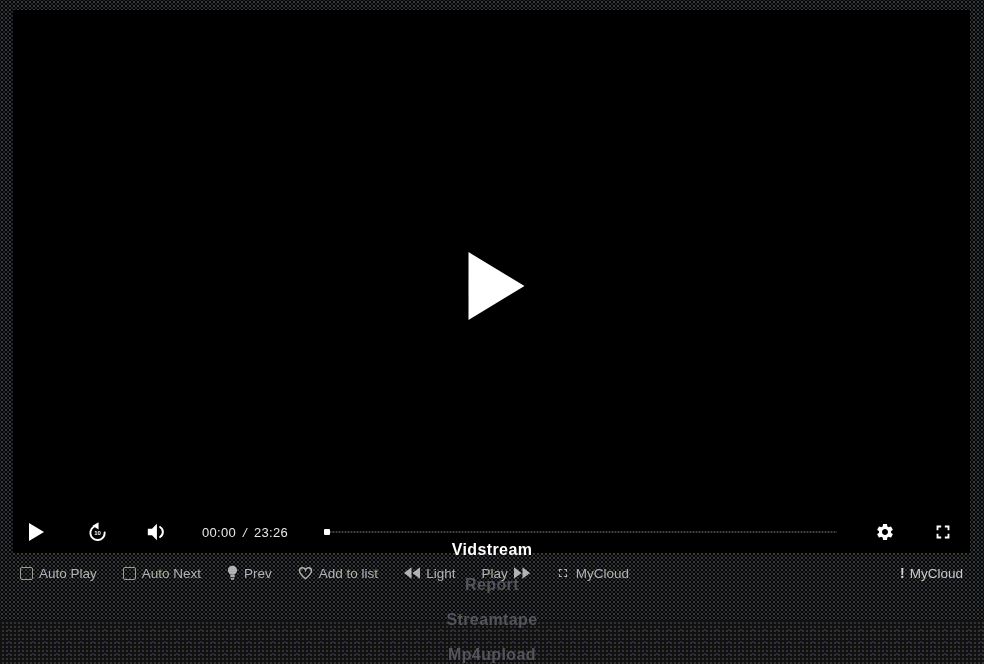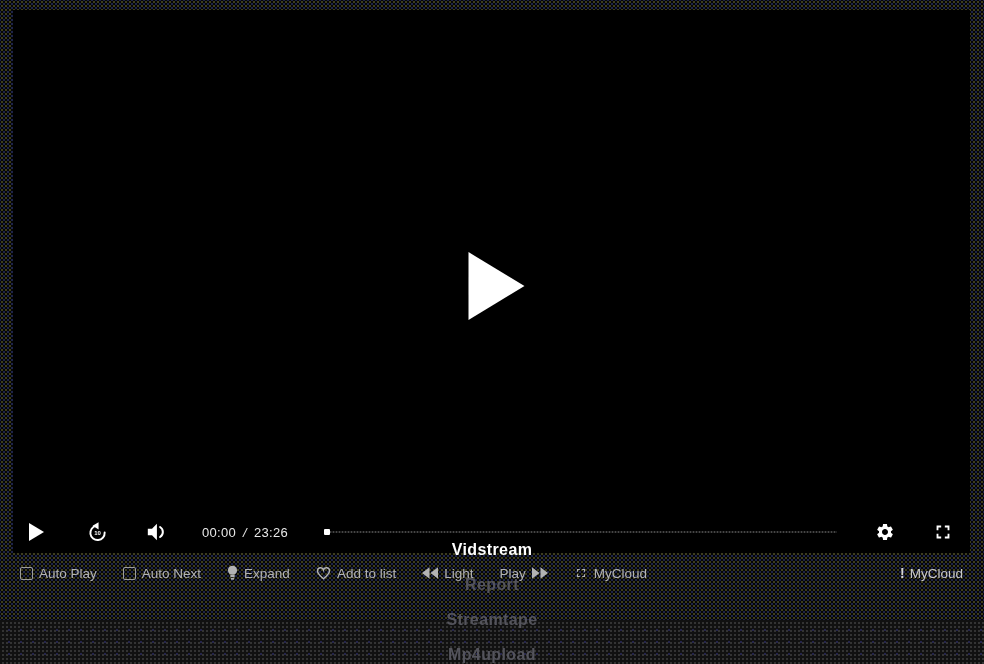--- a/index.html
+++ b/index.html
@@ -168,21 +168,21 @@
     <span class="checkbox"></span>
     <span>Auto Next</span>
   </div>
 
   <div class="tb-item">
     <svg width="11" height="16" viewBox="0 0 12 17">
       <circle cx="6" cy="5.5" r="5" fill="#b3b3b3"></circle>
       <rect x="3.6" y="10.5" width="4.8" height="2.6" fill="#b3b3b3"></rect>
       <rect x="4.3" y="14" width="3.4" height="1.8" fill="#b3b3b3"></rect>
     </svg>
-    <span>Expand</span>
+    <span>Prev</span>
   </div>
 
   <div class="tb-item">
     <svg width="15" height="14" viewBox="0 0 24 22">
       <path d="M12 20.2 C5.8 15 2.4 11.6 2.4 7.8 A4.9 4.9 0 0 1 12 6.2 A4.9 4.9 0 0 1 21.6 7.8 C21.6 11.6 18.2 15 12 20.2 Z" fill="none" stroke="#b3b3b3" stroke-width="2.3"></path>
     </svg>
     <span>Add to list</span>
   </div>
 
   <div class="tb-item">

